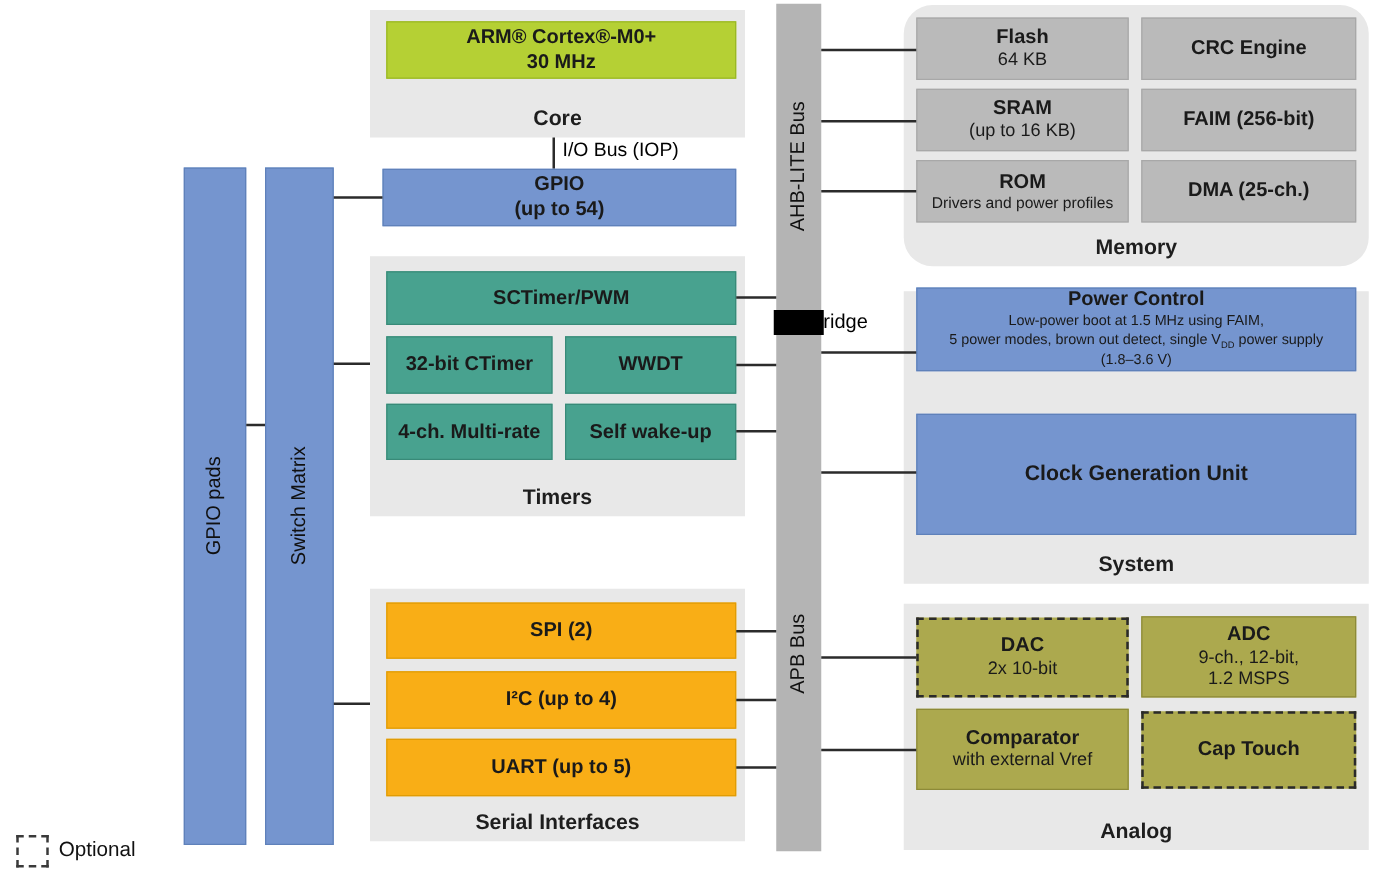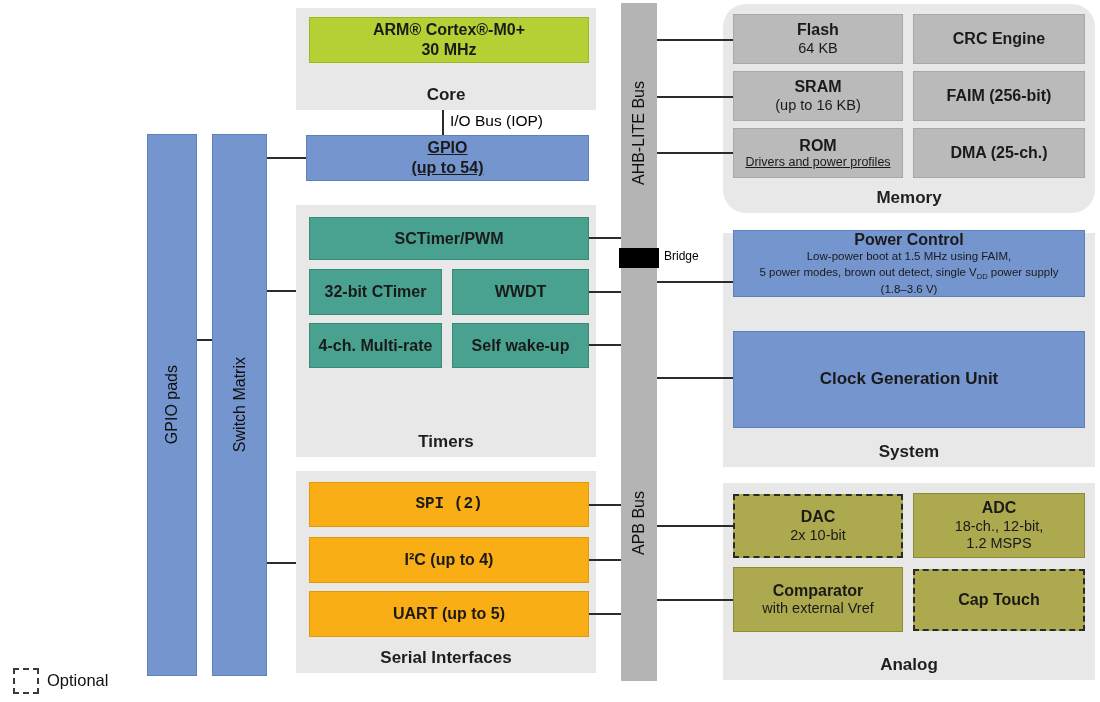--- a/index.html
+++ b/index.html
@@ -7,21 +7,21 @@
     position:relative;width:1100px;height:702px;background:#ffffff;
     font-family:"Liberation Sans", sans-serif;overflow:hidden;color:#1a1a1a;
   }
   .container{position:absolute;background:var(--gray-container,#e8e8e8);}
   .seclabel{position:absolute;left:0;right:0;bottom:5px;text-align:center;
     font-weight:bold;font-size:17px;color:#1e1e1e;}
   .block{position:absolute;display:flex;flex-direction:column;align-items:center;
     justify-content:center;text-align:center;line-height:1.22;box-sizing:border-box;}
   .b-title{font-weight:bold;font-size:16px;}
   .b-sub{font-size:14.5px;}
-  .b-sub-sm{font-size:12.5px;text-decoration:underline;}
+  .b-sub-sm{font-size:12.5px;}
   .c-green{background:var(--green);border:1px solid #9ab824;}
   .c-blue{background:var(--blue);border:1px solid #5f81ba;}
   .c-teal{background:var(--teal);border:1px solid #388a78;}
   .c-orange{background:var(--orange);border:1px solid #e09c06;}
   .c-gray{background:var(--gray-block);border:1px solid #a8a8a8;}
   .c-olive{background:var(--olive);border:1px solid #8d8a38;}
   .dashed{border:2px dashed #2a2a2a;}
   .vbar{position:absolute;background:var(--blue);border:1px solid #5f81ba;
     display:flex;align-items:center;justify-content:center;box-sizing:border-box;}
   .vlabel{writing-mode:vertical-rl;transform:rotate(180deg);font-size:16px;color:#101010;
@@ -55,26 +55,26 @@
     <div class="seclabel">Core</div>
   </div>
   <div class="block c-green" style="left:309px;top:17px;width:280px;height:46px;">
     <span class="b-title">ARM® Cortex®-M0+</span>
     <span class="b-title">30 MHz</span>
   </div>
 
   <div class="vline" style="left:442px;top:110px;height:25px;"></div>
   <div class="floating-label" style="left:450px;top:112px;">I/O Bus (IOP)</div>
 
-  <div class="block c-blue" style="left:306px;top:135px;width:283px;height:46px;text-decoration:underline;">
+  <div class="block c-blue" style="left:306px;top:135px;width:283px;height:46px;">
     <span class="b-title">GPIO</span>
     <span class="b-title">(up to 54)</span>
   </div>
 
-  <div class="container" style="left:296px;top:205px;width:300px;height:252px;">
+  <div class="container" style="left:296px;top:205px;width:300px;height:208px;">
     <div class="seclabel">Timers</div>
   </div>
   <div class="block c-teal" style="left:309px;top:217px;width:280px;height:43px;">
     <span class="b-title">SCTimer/PWM</span>
   </div>
   <div class="block c-teal" style="left:309px;top:269px;width:133px;height:46px;">
     <span class="b-title">32-bit CTimer</span>
   </div>
   <div class="block c-teal" style="left:452px;top:269px;width:137px;height:46px;">
     <span class="b-title">WWDT</span>
@@ -82,40 +82,40 @@
   <div class="block c-teal" style="left:309px;top:323px;width:133px;height:45px;">
     <span class="b-title">4-ch. Multi-rate</span>
   </div>
   <div class="block c-teal" style="left:452px;top:323px;width:137px;height:45px;">
     <span class="b-title">Self wake-up</span>
   </div>
 
   <div class="container" style="left:296px;top:471px;width:300px;height:202px;">
     <div class="seclabel">Serial Interfaces</div>
   </div>
-  <div class="block c-orange" style="left:309px;top:482px;width:280px;height:45px;font-family:Liberation Mono, monospace;">
+  <div class="block c-orange" style="left:309px;top:482px;width:280px;height:45px;">
     <span class="b-title">SPI (2)</span>
   </div>
   <div class="block c-orange" style="left:309px;top:537px;width:280px;height:46px;">
     <span class="b-title">I²C (up to 4)</span>
   </div>
   <div class="block c-orange" style="left:309px;top:591px;width:280px;height:46px;">
     <span class="b-title">UART (up to 5)</span>
   </div>
 
   <div class="busbar" style="left:621px;top:3px;width:36px;height:678px;">
     <div class="bus-label-wrap" style="top:40px;height:180px;">
       <span class="vlabel">AHB-LITE Bus</span>
     </div>
     <div class="bus-label-wrap" style="top:380px;height:280px;">
       <span class="vlabel">APB Bus</span>
     </div>
   </div>
   <div class="bridge" style="left:619px;top:248px;width:40px;height:20px;"></div>
-  <div class="floating-label" style="left:664px;top:249px;font-size:12px;">Bridge</div>
+  <div class="floating-label" style="left:648px;top:249px;font-size:16px;">Bridge</div>
 
   <div class="container" style="left:723px;top:4px;width:372px;height:209px;border-radius:23px;">
     <div class="seclabel">Memory</div>
   </div>
   <div class="block c-gray" style="left:733px;top:14px;width:170px;height:50px;">
     <span class="b-title">Flash</span>
     <span class="b-sub">64 KB</span>
   </div>
   <div class="block c-gray" style="left:913px;top:14px;width:172px;height:50px;">
     <span class="b-title">CRC Engine</span>
@@ -150,21 +150,21 @@
 
   <div class="container" style="left:723px;top:483px;width:372px;height:197px;">
     <div class="seclabel">Analog</div>
   </div>
   <div class="block c-olive dashed" style="left:733px;top:494px;width:170px;height:64px;">
     <span class="b-title">DAC</span>
     <span class="b-sub">2x 10-bit</span>
   </div>
   <div class="block c-olive" style="left:913px;top:493px;width:172px;height:65px;">
     <span class="b-title">ADC</span>
-    <span class="b-sub">18-ch., 12-bit,</span>
+    <span class="b-sub">9-ch., 12-bit,</span>
     <span class="b-sub">1.2 MSPS</span>
   </div>
   <div class="block c-olive dashed" style="left:913px;top:569px;width:172px;height:62px;">
     <span class="b-title">Cap Touch</span>
   </div>
   <div class="block c-olive" style="left:733px;top:567px;width:170px;height:65px;">
     <span class="b-title">Comparator</span>
     <span class="b-sub">with external Vref</span>
   </div>
 

